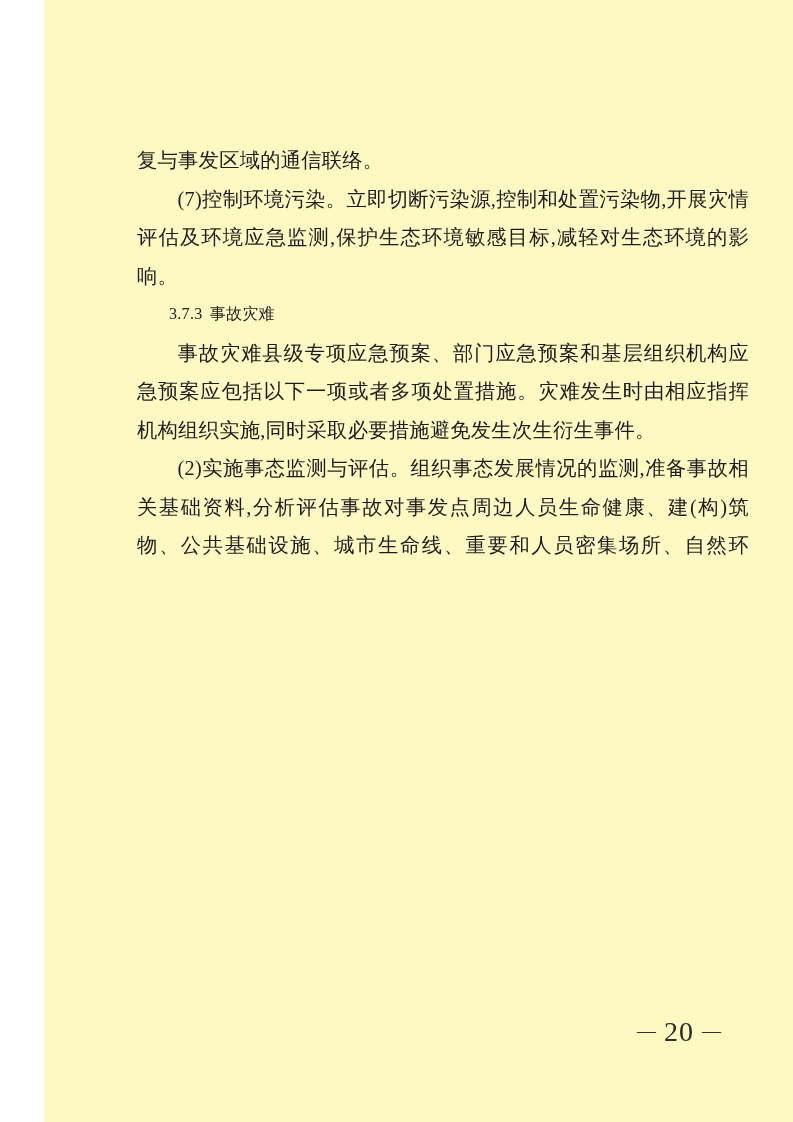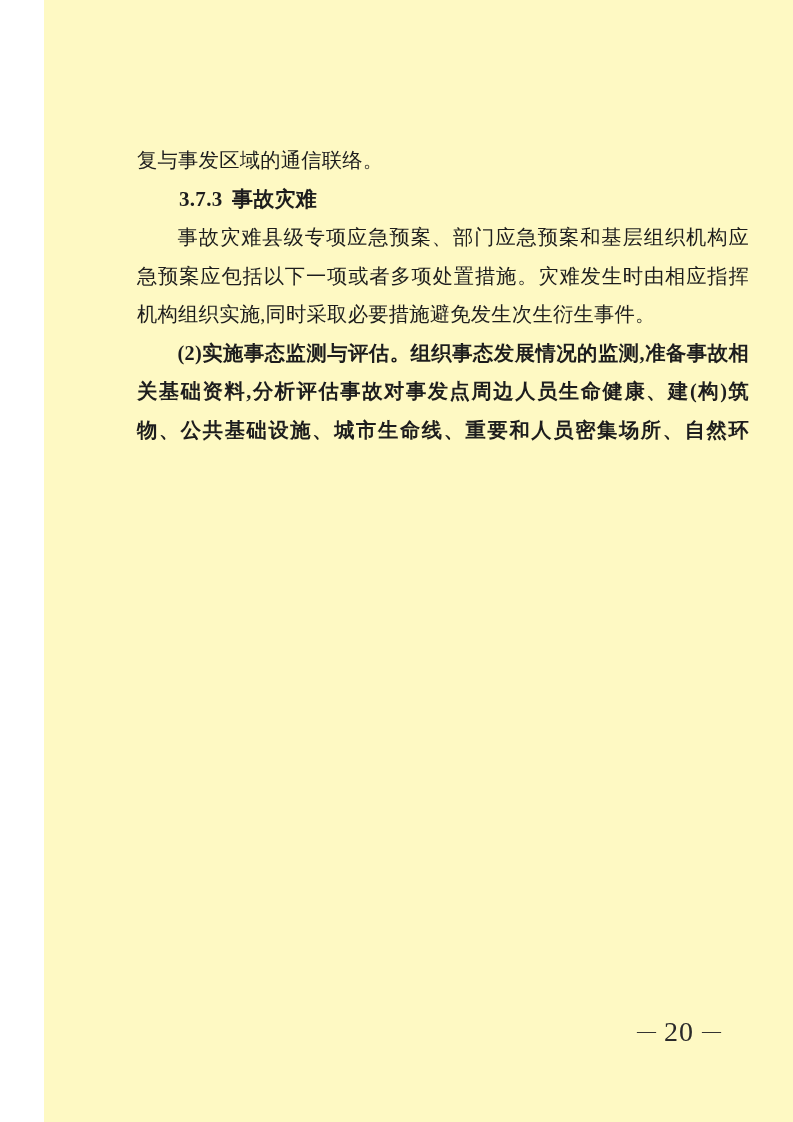--- a/index.html
+++ b/index.html
@@ -34,28 +34,27 @@
     text-justify: inter-ideograph;
     text-indent: 2em;
     word-break: break-all;
   }
   .para.no-indent {
     text-indent: 0;
   }
   .para.continues {
     
     text-align-last: justify;
-    font-weight: bold;
   }
   .heading {
     margin: 0;
     padding: 0;
-    font-size: 21px;
+    font-size: 16px;
     line-height: 38.5px;
-    font-weight: 700;
+    font-weight: 400;
     text-indent: 2em;
     letter-spacing: 0.3px;
   }
   .heading .section-number {
     margin-right: 0.45em;
   }
   .page-footer {
     position: absolute;
     left: 593px;
     top: 1020px;
@@ -74,20 +73,21 @@
     position: relative;
     top: -1px;
   }
 </style>
 </head>
 <body>
 
 <div class="page">
   <main class="content">
     <p class="para no-indent">复与事发区域的通信联络。</p>
+    <p class="para">(7)控制环境污染。立即切断污染源,控制和处置污染物,开展灾情评估及环境应急监测,保护生态环境敏感目标,减轻对生态环境的影响。</p>
     <h3 class="heading">
       <span class="section-number">3.7.3</span><span class="section-title">事故灾难</span>
     </h3>
     <p class="para">事故灾难县级专项应急预案、部门应急预案和基层组织机构应急预案应包括以下一项或者多项处置措施。灾难发生时由相应指挥机构组织实施,同时采取必要措施避免发生次生衍生事件。</p>
     <p class="para continues">(2)实施事态监测与评估。组织事态发展情况的监测,准备事故相关基础资料,分析评估事故对事发点周边人员生命健康、建(构)筑物、公共基础设施、城市生命线、重要和人员密集场所、自然环</p>
   </main>
 
   <footer class="page-footer">
     <span class="dash">—</span>
     <span class="pageno">20</span>

